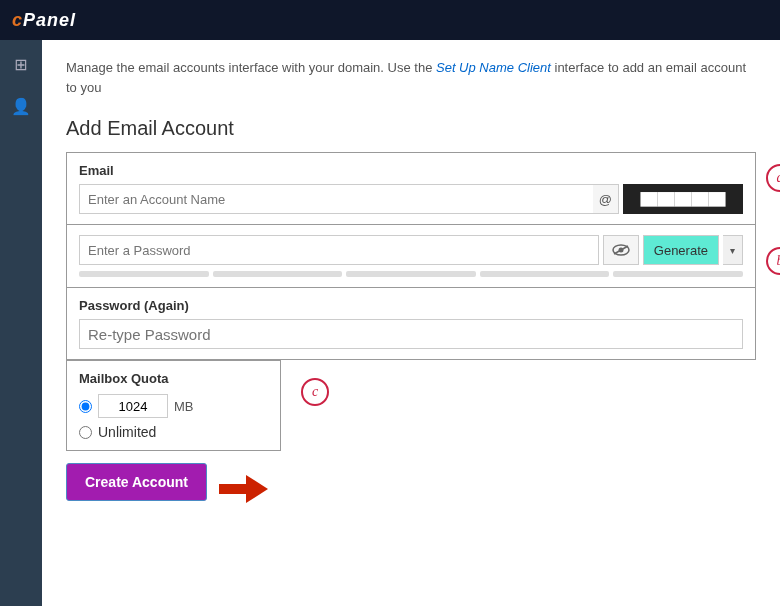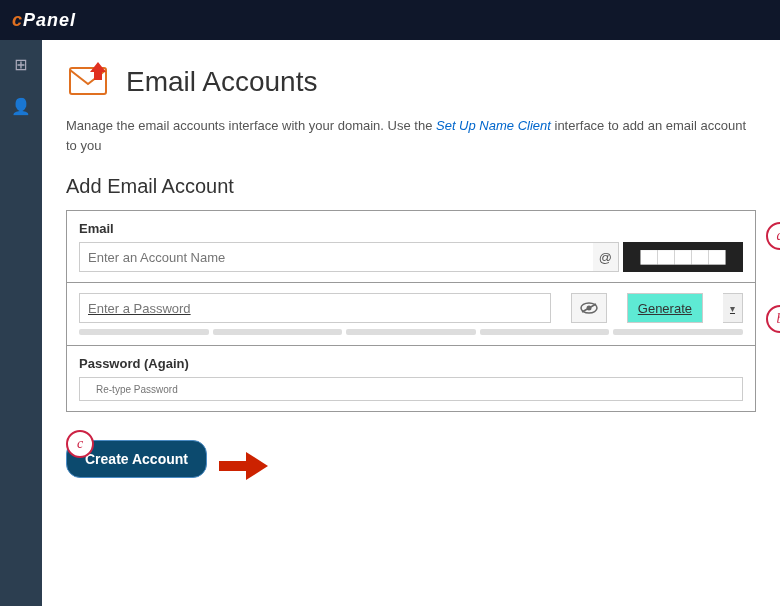--- a/index.html
+++ b/index.html
@@ -154,22 +154,21 @@
       display: flex;
       align-items: center;
       color: #555;
       font-size: 13px;
     }
 
     
     .password-input-row {
       display: flex;
       align-items: center;
-      gap: 20px;
-      text-decoration: underline;
+      gap: 4px;
     }
     .password-input-row input {
       flex: 1;
       border: 1px solid #ccc;
       height: 30px;
       padding: 4px 8px;
       font-size: 13px;
       color: #999;
       outline: none;
     }
@@ -221,23 +220,23 @@
     .strength-segment {
       flex: 1;
       background: #ddd;
       border-radius: 2px;
     }
 
     
     .password-again-input {
       width: 100%;
       border: 1px solid #ccc;
-      height: 24px;
-      padding: 4px 16px;
-      font-size: 10px;
+      height: 30px;
+      padding: 4px 8px;
+      font-size: 15px;
       color: #999;
       outline: none;
     }
 
     
     .quota-box {
       border: 1px solid #999;
       padding: 10px 12px;
       display: inline-block;
       min-width: 215px;
@@ -274,28 +273,28 @@
       color: #555;
     }
     .quota-unlimited-row {
       display: flex;
       align-items: center;
       gap: 6px;
     }
 
     
     .create-btn {
-      background: #0c4a6e;
+      background: #a21caf;
       color: #fff;
       border: 1px solid #4a8bc4;
       padding: 10px 18px;
       font-size: 14px;
       font-weight: bold;
       cursor: pointer;
-      border-radius: 14px;
+      border-radius: 3px;
       margin-bottom: 14px;
       display: inline-block;
     }
 
     
     .arrow-area {
       display: inline-flex;
       align-items: center;
       margin-left: 12px;
     }
@@ -351,32 +350,20 @@
 
 <div class="layout">
 
   <div class="sidebar">
     <div class="sidebar-icon">⊞</div>
     <div class="sidebar-icon">👤</div>
   </div>
 
   <div class="main-content">
 
-    <div class="page-title-area">
-      <div class="email-icon-wrap">
-
-        <svg width="44" height="44" viewBox="0 0 44 44">
-          <rect x="2" y="8" width="36" height="26" rx="2" fill="#fff" stroke="#e07020" stroke-width="2"></rect>
-          <polyline points="2,10 20,24 38,10" fill="none" stroke="#e07020" stroke-width="2"></polyline>
-
-          <polygon points="30,2 38,12 34,12 34,20 26,20 26,12 22,12" fill="#e03020"></polygon>
-        </svg>
-      </div>
-      <h1 class="page-title">Email Accounts</h1>
-    </div>
 
     <p class="desc-text">
       <span>Manage the email accounts interface with your domain. Use the </span><em style="cursor:pointer;color:#0066cc;">Set Up Name Client</em><span> interface to add an email account to you</span>
     </p>
 
     <h2 class="section-heading">Add Email Account</h2>
 
     <div class="relative-wrap">
       <div class="form-box">
 
@@ -421,20 +408,32 @@
       <div class="annotation" style="position:absolute; right:-38px; top:12px;">
         <span>a</span>
       </div>
 
       <div class="annotation" style="position:absolute; right:-38px; top:95px;">
         <span>b</span>
       </div>
     </div>
 
     <div style="display:flex; align-items:flex-start; gap:20px; margin-top:0;">
+      <div class="quota-box">
+        <div class="quota-label">Mailbox Quota</div>
+        <div class="quota-row">
+          <input type="radio" name="quota" checked="" style="">
+          <input type="text" class="quota-number-input" value="1024" style="">
+          <span class="quota-unit">MB</span>
+        </div>
+        <div class="quota-unlimited-row">
+          <input type="radio" name="quota" style="">
+          <span>Unlimited</span>
+        </div>
+      </div>
 
       <div class="annotation" style="position:relative; top:18px;">
         <span>c</span>
       </div>
     </div>
 
     <div class="btn-arrow-row">
       <button class="create-btn">Create Account</button>
       <div class="arrow-area">
         <div class="arrow-body"></div>

